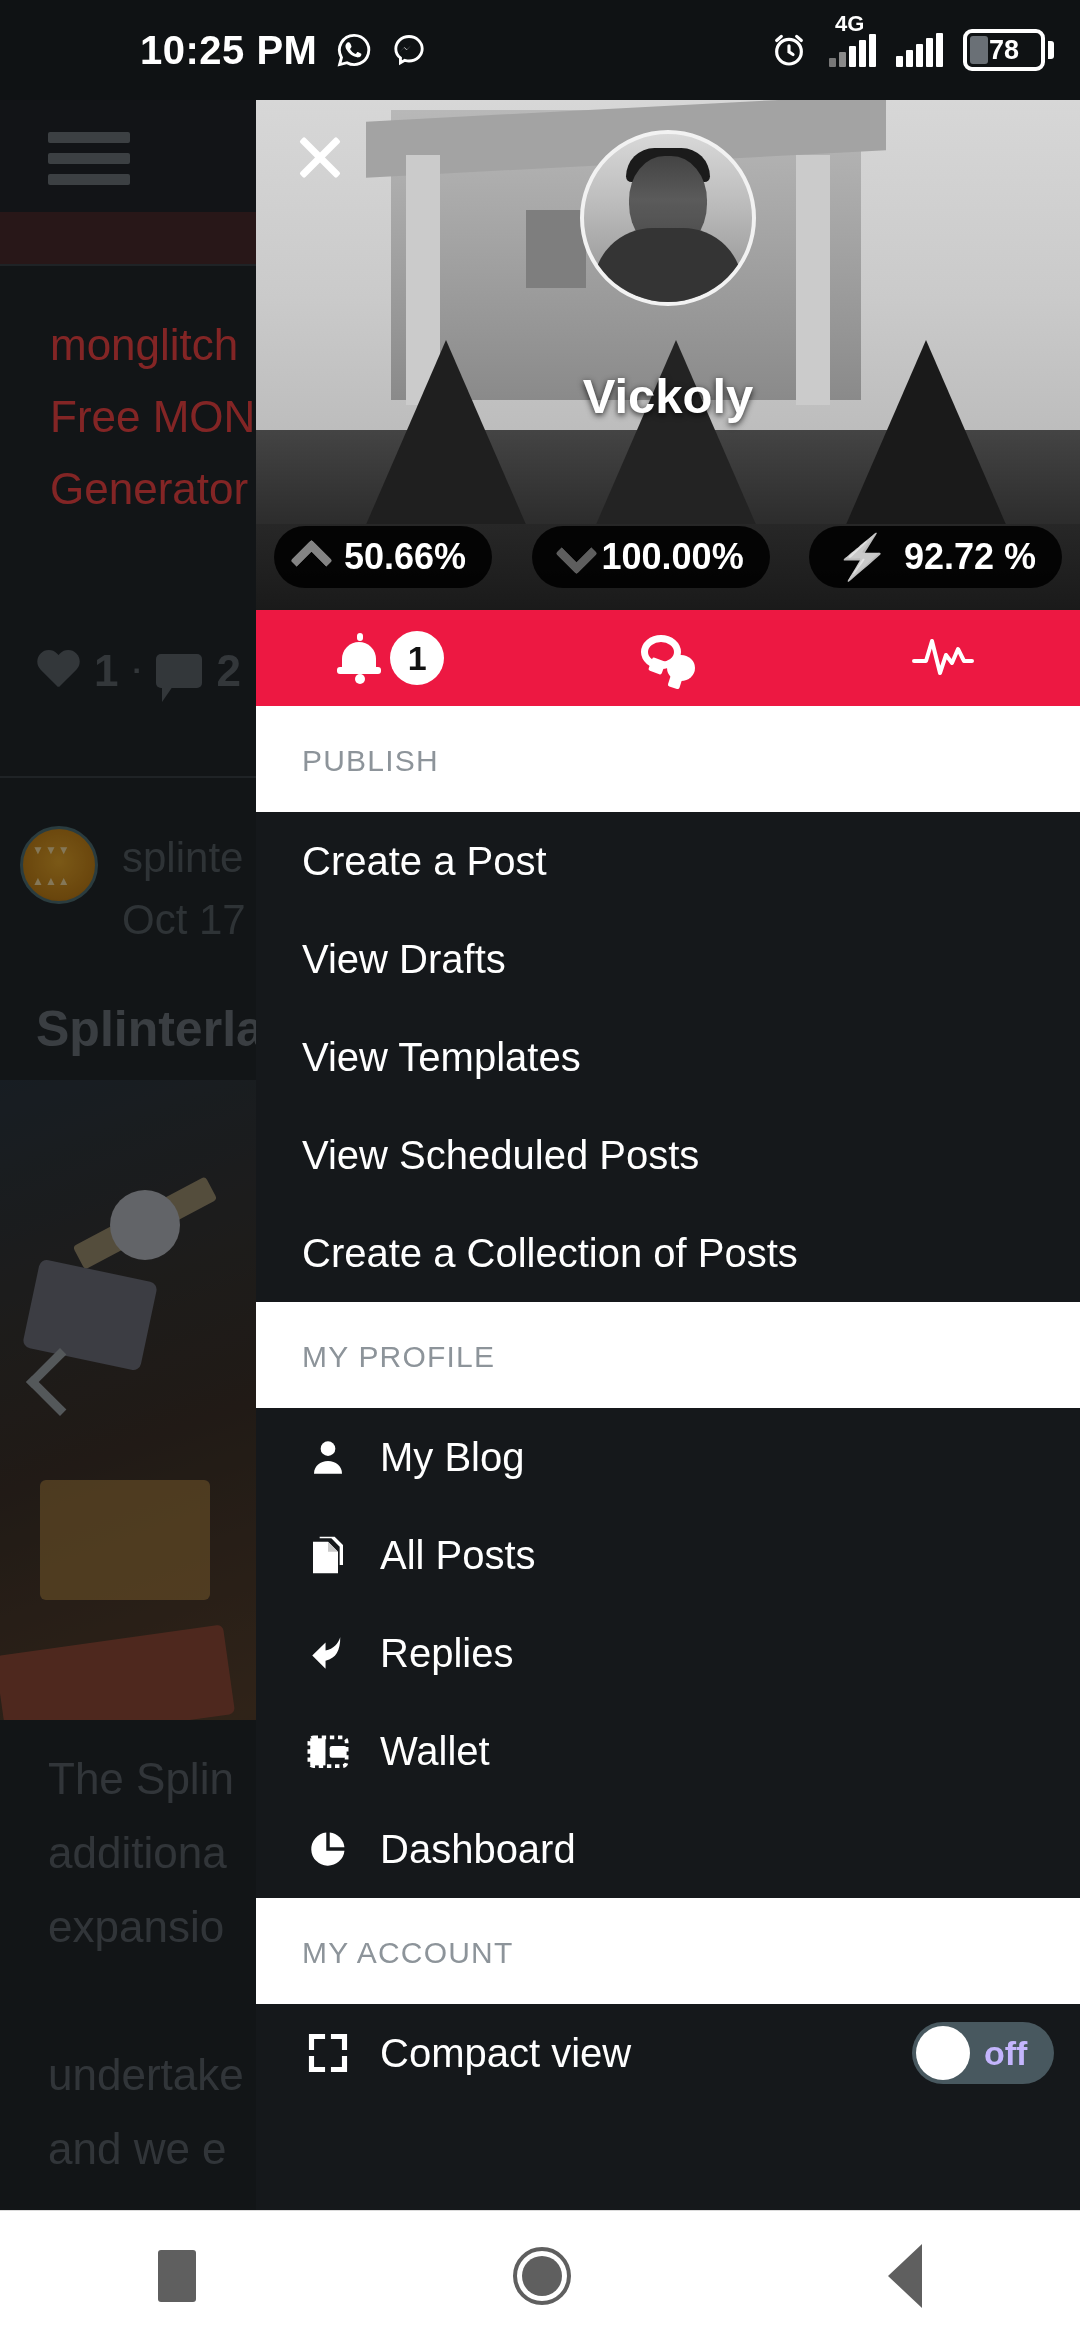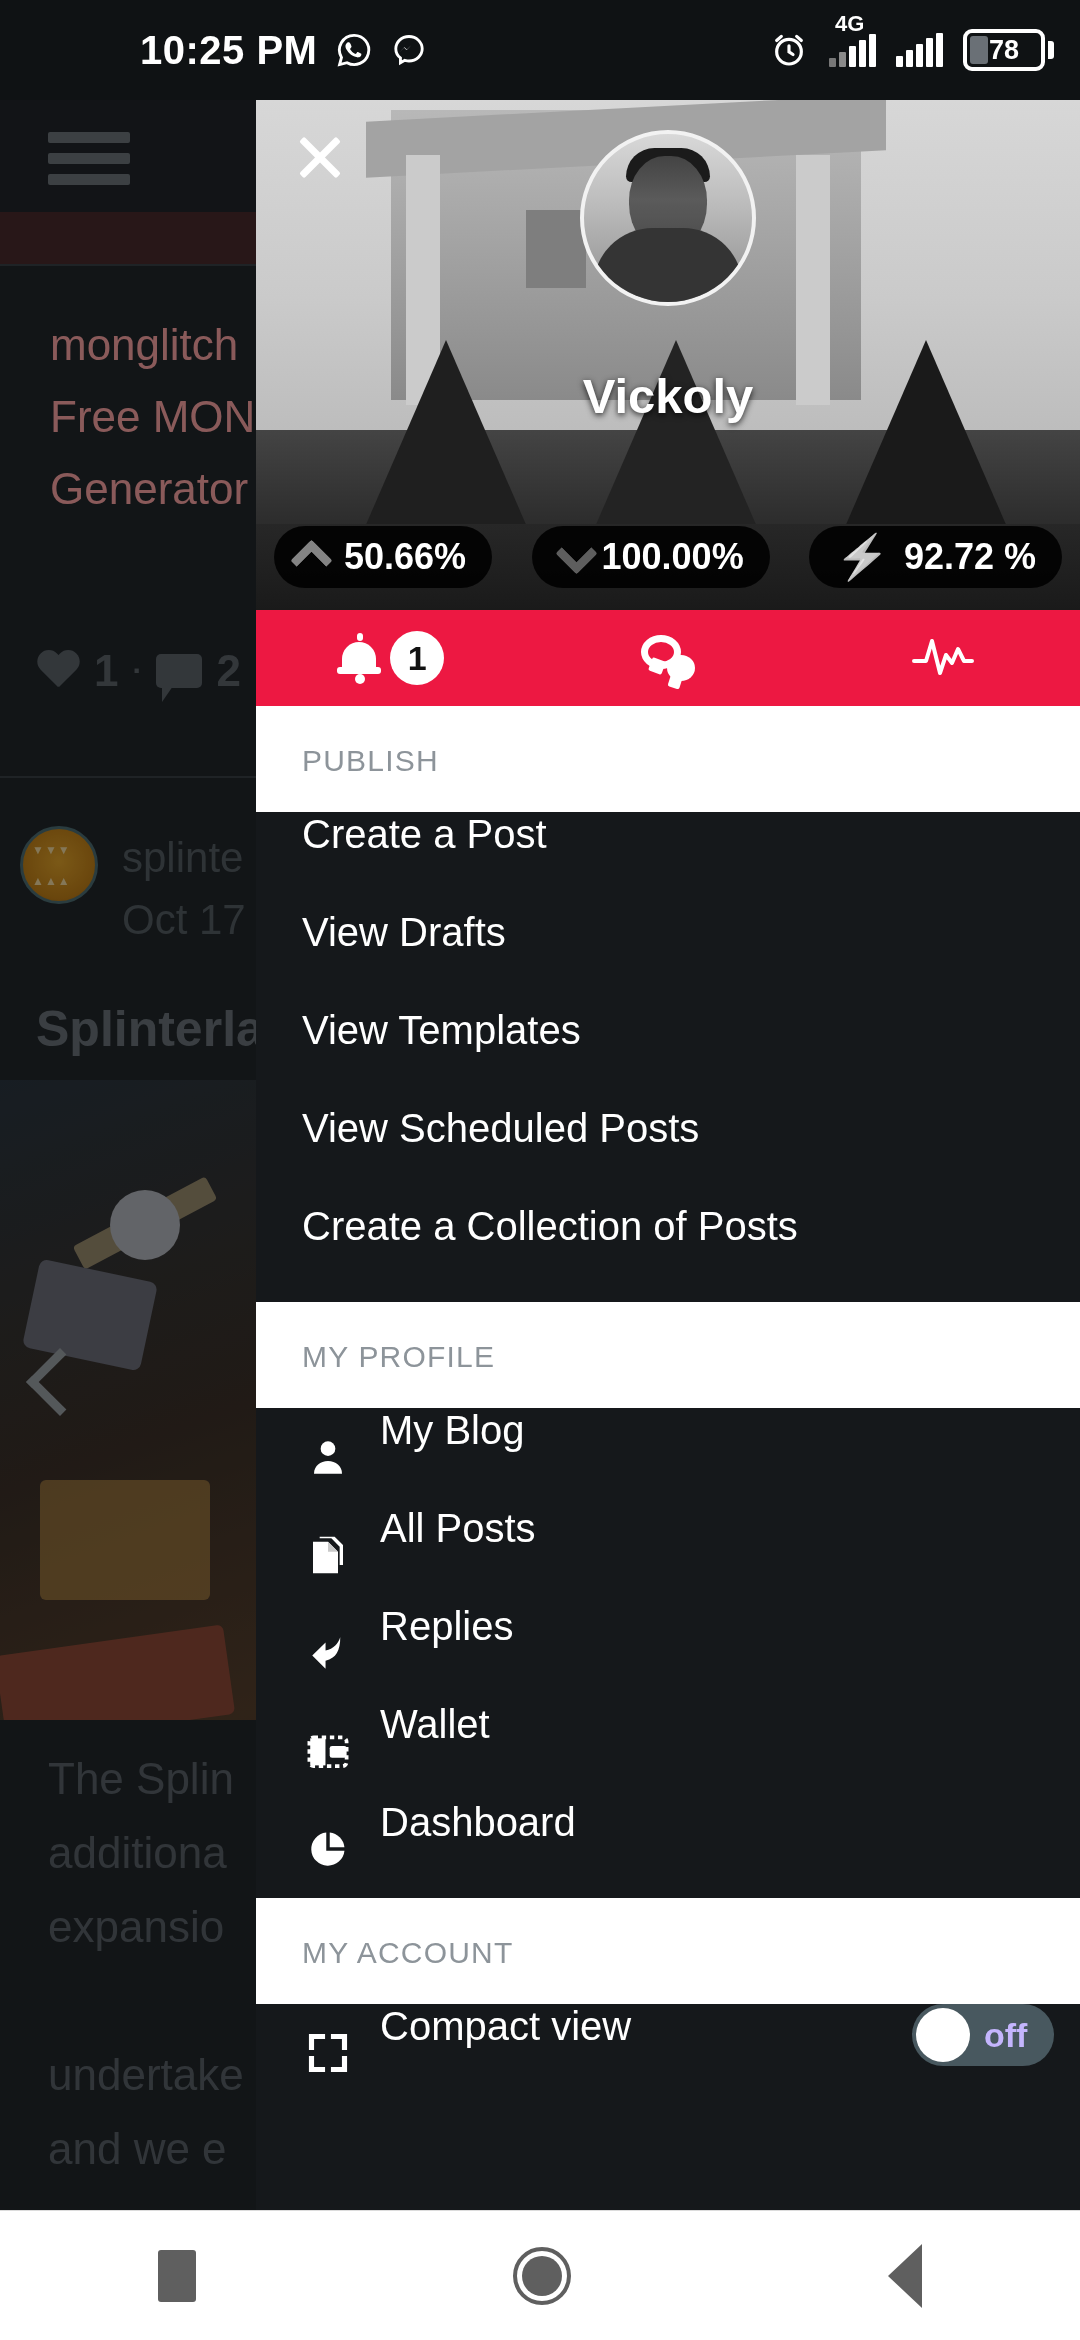--- a/index.html
+++ b/index.html
@@ -35,21 +35,21 @@
   .bg-redstrip{
     position:absolute; top:212px; left:0; right:0; height:52px;
     background:#4a2a2c; z-index:5;
   }
   .bg-sep{ position:absolute; left:0; right:0; height:2px; background:#3a4046; z-index:6; }
 
   .bg-card{ position:absolute; left:0; right:0; background:#22272b; z-index:5; }
 
   .bg-title{
     position:absolute; left:50px; z-index:6;
-    font-size:44px; line-height:70px; color:#fca5a5; white-space:nowrap;
+    font-size:44px; line-height:70px; color:#ef4444; white-space:nowrap;
   }
   .bg-meta{
     position:absolute; left:36px; z-index:6; display:flex; align-items:center;
     gap:14px; color:#5d656b; font-size:44px; font-weight:bold;
   }
   .heart{ width:44px; height:40px; position:relative; display:inline-block; }
   .heart:before,.heart:after{
     content:""; position:absolute; top:0; width:23px; height:36px;
     background:#5d656b; border-radius:23px 23px 0 0;
   }
@@ -276,21 +276,21 @@
     background:#fff; border-radius:2px; transform:rotate(18deg);
   }
 
   
   .sec-header{
     background:#ffffff; color:#8d949a; font-size:30px; letter-spacing:1.2px;
     padding:38px 0 34px 46px;
   }
   .sec-body{ background:#15181b; }
   .menu-row{
-    display:flex; height:98px; padding-left:46px;
+    display:flex; align-items:center; height:98px; padding-left:46px;
     color:#fff; font-size:40px; cursor:pointer;
   }
   .menu-row.with-icon{ padding-left:44px; }
   .mi{
     width:56px; margin-right:24px; display:flex; align-items:center; justify-content:center;
     color:#fff;
   }
   .toggle{
     margin-left:auto; margin-right:26px;
     width:142px; height:62px; border-radius:31px; background:#48585f;

